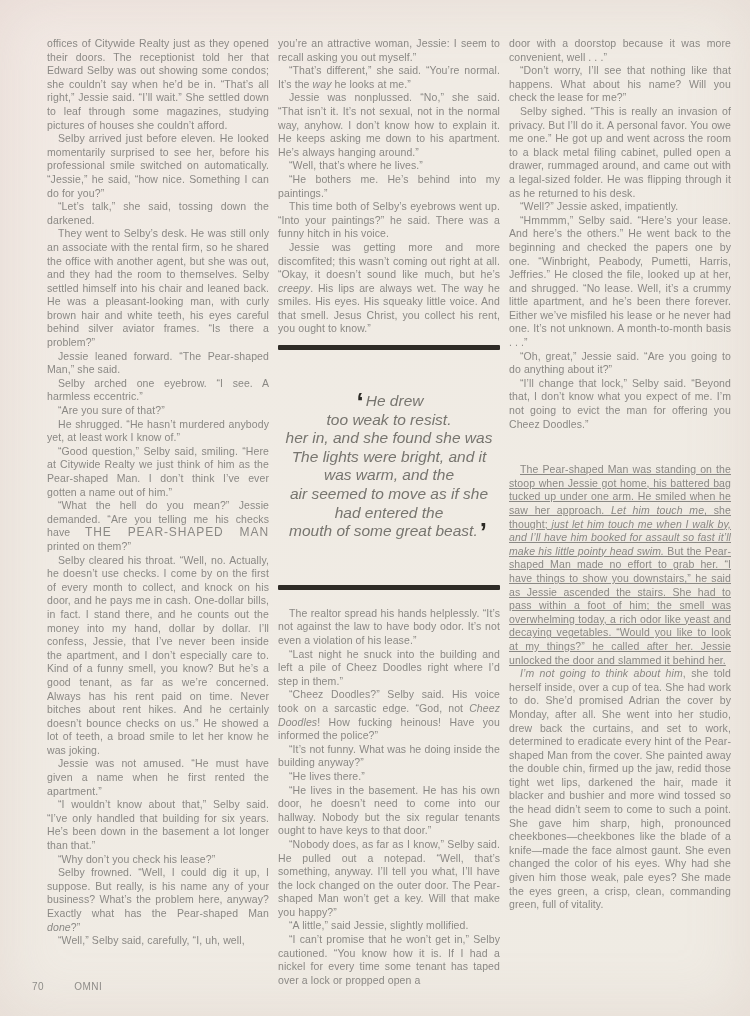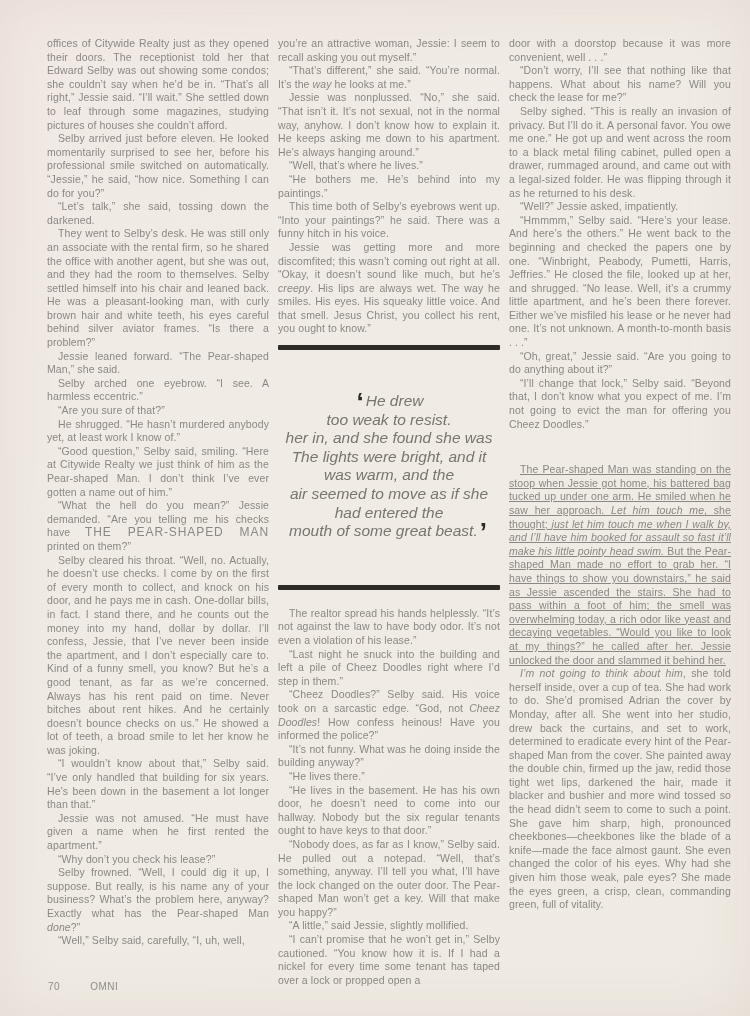--- a/index.html
+++ b/index.html
@@ -58,21 +58,21 @@
     font-weight: bold;
     font-size: 26px;
     line-height: 0;
     color: #2c2a25;
     vertical-align: -5px;
     margin: 0 2px;
   }
   .col2b { margin-top: 17px; }
   .footer {
     position: absolute;
-    left: 48px;
+    left: 32px;
     top: 981px;
     display: flex;
     gap: 30px;
     font-size: 10px;
     color: #8e8c88;
     letter-spacing: 0.5px;
   }
 </style>
 </head>
 <body>
@@ -84,22 +84,22 @@
         <p class="para"><span>Selby arrived just before eleven. He looked momentarily surprised to see her, before his professional smile switched on automatically. “Jessie,” he said, “how nice. Something I can do for you?”</span></p>
         <p class="para"><span>“Let’s talk,” she said, tossing down the darkened.</span></p>
         <p class="para"><span>They went to Selby’s desk. He was still only an associate with the rental firm, so he shared the office with another agent, but she was out, and they had the room to themselves. Selby settled himself into his chair and leaned back. He was a pleasant-looking man, with curly brown hair and white teeth, his eyes careful behind silver aviator frames. “Is there a problem?”</span></p>
         <p class="para"><span>Jessie leaned forward. “The Pear-shaped Man,” she said.</span></p>
         <p class="para"><span>Selby arched one eyebrow. “I see. A harmless eccentric.”</span></p>
         <p class="para"><span>“Are you sure of that?”</span></p>
         <p class="para"><span>He shrugged. “He hasn’t murdered anybody yet, at least work I know of.”</span></p>
         <p class="para"><span>“Good question,” Selby said, smiling. “Here at Citywide Realty we just think of him as the Pear-shaped Man. I don’t think I’ve ever gotten a name out of him.”</span></p>
         <p class="para"><span>“What the hell do you mean?” Jessie demanded. “Are you telling me his checks have </span><span class="sc">THE PEAR-SHAPED MAN</span><span> printed on them?”</span></p>
         <p class="para"><span>Selby cleared his throat. “Well, no. Actually, he doesn’t use checks. I come by on the first of every month to collect, and knock on his door, and he pays me in cash. One-dollar bills, in fact. I stand there, and he counts out the money into my hand, dollar by dollar. I’ll confess, Jessie, that I’ve never been inside the apartment, and I don’t especially care to. Kind of a funny smell, you know? But he’s a good tenant, as far as we’re concerned. Always has his rent paid on time. Never bitches about rent hikes. And he certainly doesn’t bounce checks on us.” He showed a lot of teeth, a broad smile to let her know he was joking.</span></p>
+        <p class="para"><span>Jessie was not amused. “He must have given a name when he first rented the apartment.”</span></p>
         <p class="para"><span>“I wouldn’t know about that,” Selby said. “I’ve only handled that building for six years. He’s been down in the basement a lot longer than that.”</span></p>
-        <p class="para"><span>Jessie was not amused. “He must have given a name when he first rented the apartment.”</span></p>
         <p class="para"><span>“Why don’t you check his lease?”</span></p>
         <p class="para"><span>Selby frowned. “Well, I could dig it up, I suppose. But really, is his name any of your business? What’s the problem here, anyway? Exactly what has the Pear-shaped Man </span><span class="i">done</span><span>?”</span></p>
         <p class="para"><span>“Well,” Selby said, carefully, “I, uh, well,</span></p>
       </div>
 
     <div class="col">
       <div>
           <p class="para noindent"><span>you’re an attractive woman, Jessie: I seem to recall asking you out myself.”</span></p>
           <p class="para"><span>“That’s different,” she said. “You’re normal. It’s the </span><span class="i">way</span><span> he looks at me.”</span></p>
           <p class="para"><span>Jessie was nonplussed. “No,” she said. “That isn’t it. It’s not sexual, not in the normal way, anyhow. I don’t know how to explain it. He keeps asking me down to his apartment. He’s always hanging around.”</span></p>
@@ -118,21 +118,21 @@
             <div class="pq-line">was warm, and the</div>
             <div class="pq-line">air seemed to move as if she</div>
             <div class="pq-line">had entered the</div>
             <div class="pq-line">mouth of some great beast.<span class="bigquote">’</span></div>
           </div>
       </div>
       <div class="rule"></div>
       <div class="col2b">
           <p class="para"><span>The realtor spread his hands helplessly. “It’s not against the law to have body odor. It’s not even a violation of his lease.”</span></p>
           <p class="para"><span>“Last night he snuck into the building and left a pile of Cheez Doodles right where I’d step in them.”</span></p>
-          <p class="para"><span>“Cheez Doodles?” Selby said. His voice took on a sarcastic edge. “God, not </span><span class="i">Cheez Doodles</span><span>! How confess heinous! Have you informed the police?”</span></p>
+          <p class="para"><span>“Cheez Doodles?” Selby said. His voice took on a sarcastic edge. “God, not </span><span class="i">Cheez Doodles</span><span>! How fucking heinous! Have you informed the police?”</span></p>
           <p class="para"><span>“It’s not funny. What was he doing inside the building anyway?”</span></p>
           <p class="para"><span>“He lives there.”</span></p>
           <p class="para"><span>“He lives in the basement. He has his own door, he doesn’t need to come into our hallway. Nobody but the six regular tenants ought to have keys to that door.”</span></p>
           <p class="para"><span>“Nobody does, as far as I know,” Selby said. He pulled out a notepad. “Well, that’s something, anyway. I’ll tell you what, I’ll have the lock changed on the outer door. The Pear-shaped Man won’t get a key. Will that make you happy?”</span></p>
           <p class="para"><span>“A little,” said Jessie, slightly mollified.</span></p>
           <p class="para"><span>“I can’t promise that he won’t get in,” Selby cautioned. “You know how it is. If I had a nickel for every time some tenant has taped over a lock or propped open a</span></p>
         </div>
     </div>
 
     <div class="col">

